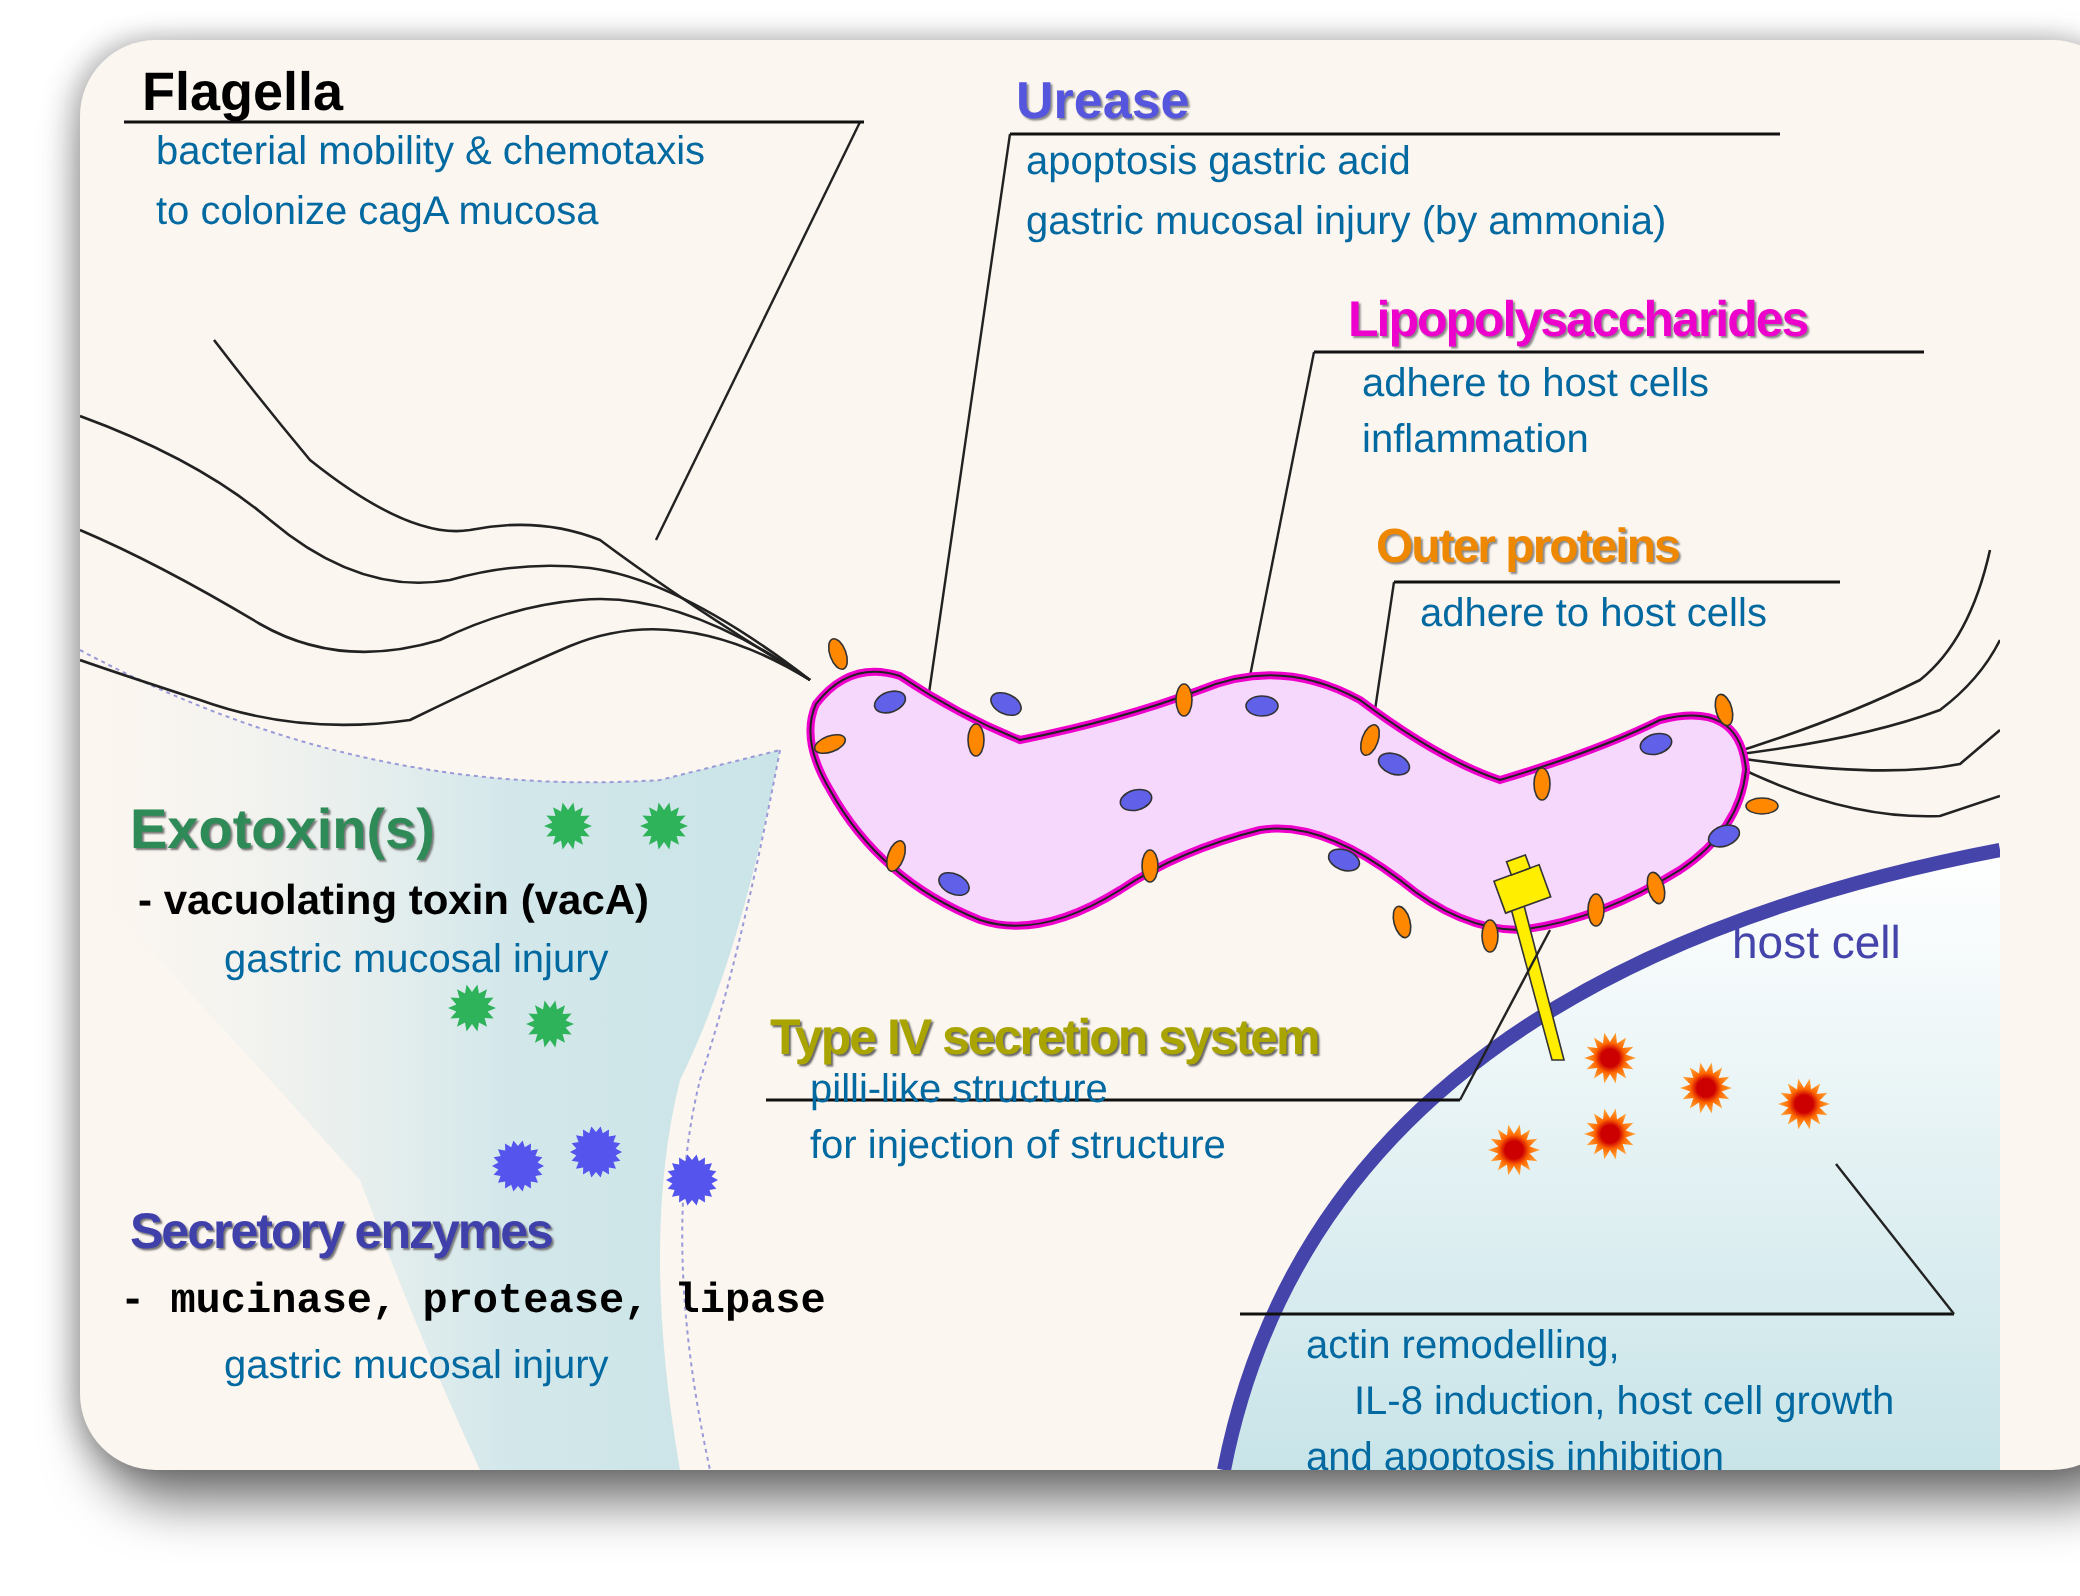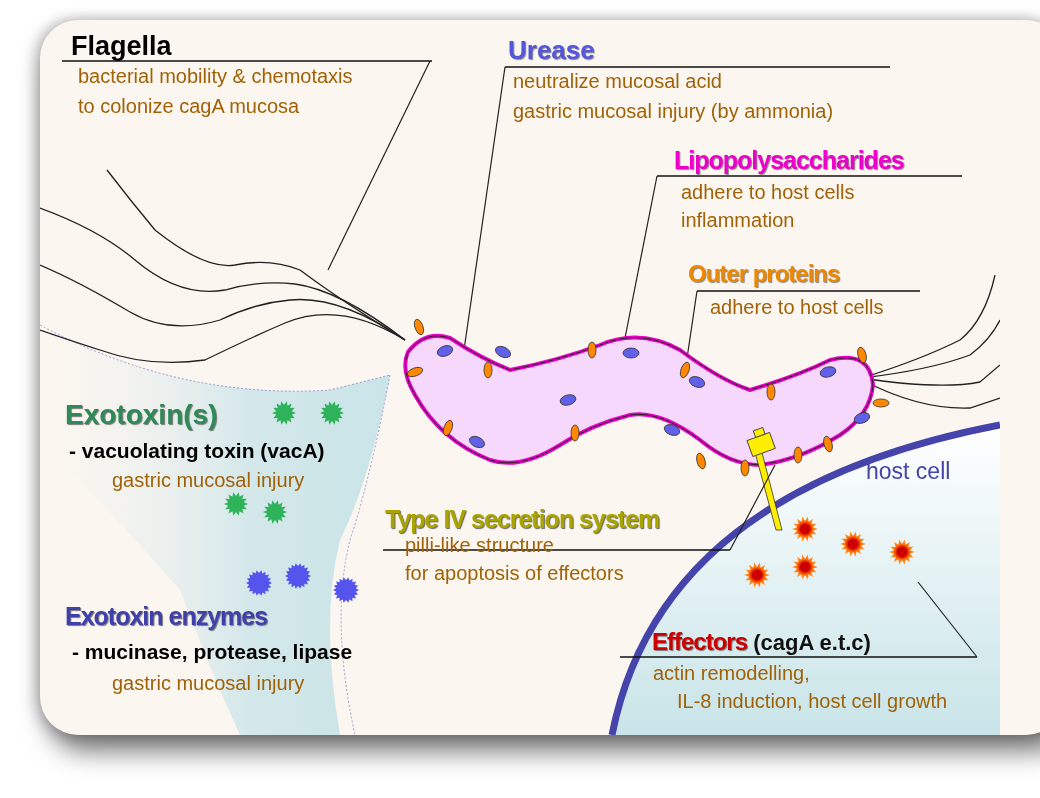--- a/index.html
+++ b/index.html
@@ -5,21 +5,21 @@
   html, body { margin:0; padding:0; background:#ffffff; }
   body { width:1040px; height:798px; position:relative; overflow:hidden; font-family:"Liberation Sans", sans-serif; }
   #card {
     position:absolute; left:40px; top:20px; width:1024px; height:715px;
     border-radius:38px; background:#fcf6f0; overflow:hidden;
     box-shadow: -6px 0 14px rgba(0,0,0,0.18), 8px 16px 26px rgba(0,0,0,0.55), 0 -4px 10px rgba(0,0,0,0.08);
   }
   #diagram { position:absolute; left:0; top:0; }
   .t { position:absolute; white-space:nowrap; margin:0; line-height:1; }
   .title { font-weight:bold; }
-  .desc { font-size:20px; color:#a16207; }
+  .desc { font-size:20px; color:#0369a1; }
   .bold { font-weight:bold; font-size:21px; color:#000; }
 </style>
 </head>
 <body>
 
 <div id="card">
   <svg id="diagram" width="960" height="715" viewBox="0 0 960 715">
     <defs>
       <linearGradient id="toxinGrad" x1="0" y1="0" x2="1" y2="0">
         <stop offset="0" stop-color="#fcf6f0" stop-opacity="0.3"></stop>
@@ -129,42 +129,40 @@
         <polygon points="271.0,556.0 267.8,557.7 270.2,560.4 266.7,561.0 268.0,564.4 264.4,563.7 264.5,567.3 261.4,565.4 260.3,568.8 258.0,566.0 255.7,568.8 254.6,565.4 251.5,567.3 251.6,563.7 248.0,564.4 249.3,561.0 245.8,560.4 248.2,557.7 245.0,556.0 248.2,554.3 245.8,551.6 249.3,551.0 248.0,547.6 251.6,548.3 251.5,544.7 254.6,546.6 255.7,543.2 258.0,546.0 260.3,543.2 261.4,546.6 264.5,544.7 264.4,548.3 268.0,547.6 266.7,551.0 270.2,551.6 267.8,554.3" fill="#5555ee"></polygon>
         <polygon points="319.0,570.0 315.8,571.7 318.2,574.4 314.7,575.0 316.0,578.4 312.4,577.7 312.5,581.3 309.4,579.4 308.3,582.8 306.0,580.0 303.7,582.8 302.6,579.4 299.5,581.3 299.6,577.7 296.0,578.4 297.3,575.0 293.8,574.4 296.2,571.7 293.0,570.0 296.2,568.3 293.8,565.6 297.3,565.0 296.0,561.6 299.6,562.3 299.5,558.7 302.6,560.6 303.7,557.2 306.0,560.0 308.3,557.2 309.4,560.6 312.5,558.7 312.4,562.3 316.0,561.6 314.7,565.0 318.2,565.6 315.8,568.3" fill="#5555ee"></polygon>
       </g>
   </svg>
 
   <div class="t title" style="left:31px;top:13px;font-size:27px;color:#000;">Flagella</div>
   <div class="t desc" style="left:38px;top:46px;">bacterial mobility &amp; chemotaxis</div>
   <div class="t desc" style="left:38px;top:76px;">to colonize cagA mucosa</div>
 
   <div class="t title" style="left:468px;top:17px;font-size:26px;color:#5555dd;text-shadow:1px 1px 1px #888;">Urease</div>
-  <div class="t desc" style="left:473px;top:51px;">neutralize mucosal acid</div>
+  <div class="t desc" style="left:473px;top:51px;">apoptosis gastric acid</div>
   <div class="t desc" style="left:473px;top:81px;text-align:right;">gastric mucosal injury (by ammonia)</div>
 
   <div class="t title" style="left:634px;top:128px;font-size:25px;color:#ee00cc;text-shadow:1px 1px 1px #888;letter-spacing:-1px;">Lipopolysaccharides</div>
   <div class="t desc" style="left:641px;top:162px;">adhere to host cells</div>
   <div class="t desc" style="left:641px;top:190px;">inflammation</div>
 
   <div class="t title" style="left:648px;top:242px;font-size:24px;color:#ee8800;text-shadow:1px 1px 1px #888;letter-spacing:-1px;">Outer proteins</div>
   <div class="t desc" style="left:670px;top:277px;">adhere to host cells</div>
 
   <div class="t title" style="left:25px;top:381px;font-size:28px;color:#2e8b57;text-shadow:1px 1px 1px #777;">Exotoxin(s)</div>
   <div class="t bold" style="left:29px;top:420px;text-align:right;">- vacuolating toxin (vacA)</div>
   <div class="t desc" style="left:72px;top:450px;">gastric mucosal injury</div>
 
-  <div class="t title" style="left:25px;top:584px;font-size:25px;color:#4040aa;text-shadow:1px 1px 1px #777;letter-spacing:-1px;">Exotoxin enzymes</div>
-  <div class="t bold" style="left:32px;top:621px;">- mucinase, protease, lipase</div>
+  <div class="t title" style="left:25px;top:584px;font-size:25px;color:#4040aa;text-shadow:1px 1px 1px #777;letter-spacing:-1px;">Secretory enzymes</div>
+  <div class="t bold" style="left:20px;top:621px;font-family:Liberation Mono, monospace;">- mucinase, protease, lipase</div>
   <div class="t desc" style="left:72px;top:653px;">gastric mucosal injury</div>
 
   <div class="t title" style="left:345px;top:487px;font-size:25px;color:#aaa400;text-shadow:1px 1px 1px #666;letter-spacing:-1px;">Type IV secretion system</div>
   <div class="t desc" style="left:365px;top:515px;">pilli-like structure</div>
-  <div class="t desc" style="left:365px;top:543px;">for apoptosis of effectors</div>
+  <div class="t desc" style="left:365px;top:543px;">for injection of structure</div>
 
   <div class="t" style="left:826px;top:440px;font-size:23px;color:#4444aa;">host cell</div>
 
-  <div class="t" style="left:612px;top:610px;font-size:24px;">
-    <span class="title" style="color:#cc0000;text-shadow:1px 1px 1px #777;letter-spacing:-1px;">Effectors</span><span style="font-weight:bold;color:#111;font-size:22px;"> (cagA e.t.c)</span>
-  </div>
   <div class="t desc" style="left:613px;top:643px;">actin remodelling,</div>
   <div class="t desc" style="left:637px;top:671px;">IL-8 induction, host cell growth</div>
+  <div class="t desc" style="left:613px;top:699px;">and apoptosis inhibition</div>
 </div>
 
 </body></html>

